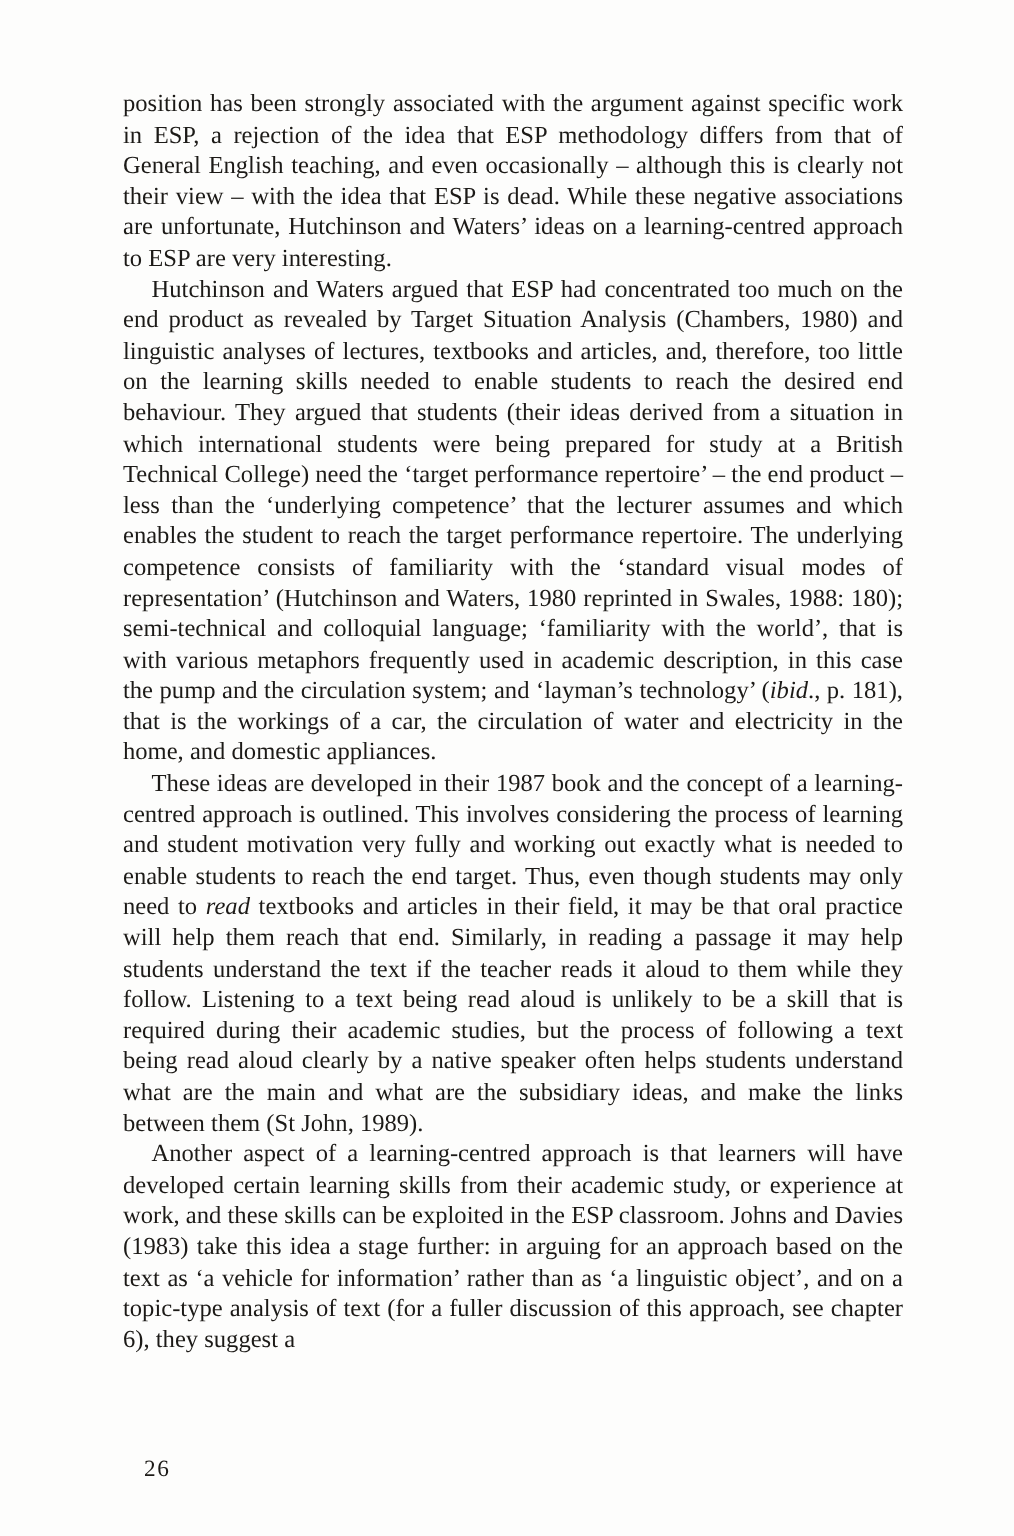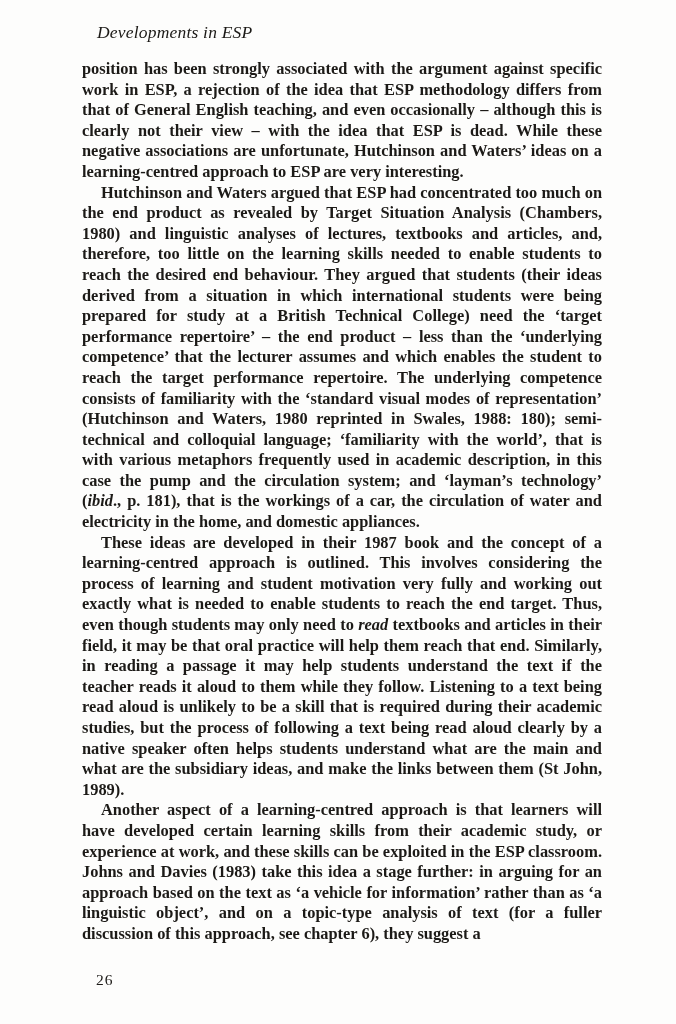--- a/index.html
+++ b/index.html
@@ -37,21 +37,20 @@
     width: 520px;
     font-size: 16.4px;
     line-height: 20.6px;
     text-align: justify;
     text-justify: inter-word;
     color: #1c1a17;
   }
   .text-block p.para {
     margin: 0;
     padding: 0;
-    font-weight: bold;
   }
   .text-block p.para.indent {
     text-indent: 19px;
   }
   .text-block em {
     font-style: italic;
   }
   .page-number {
     position: absolute;
     left: 96px;
@@ -60,21 +59,20 @@
     letter-spacing: 1px;
     color: #1c1a17;
     text-align: right;
   }
 </style>
 </head>
 <body>
 
 <div class="book-page">
 
-  <div class="running-header">Developments in ESP</div>
 
   <main class="text-block">
       <p class="para"><span>position has been strongly associated with the argument against specific work in ESP, a rejection of the idea that ESP methodology differs from that of General English teaching, and even occasionally – although this is clearly not their view – with the idea that ESP is dead. While these negative associations are unfortunate, Hutchinson and Waters’ ideas on a learning-centred approach to ESP are very interesting.</span></p>
       <p class="para indent"><span>Hutchinson and Waters argued that ESP had concentrated too much on the end product as revealed by Target Situation Analysis (Chambers, 1980) and linguistic analyses of lectures, textbooks and articles, and, therefore, too little on the learning skills needed to enable students to reach the desired end behaviour. They argued that students (their ideas derived from a situation in which international students were being prepared for study at a British Technical College) need the ‘target performance repertoire’ – the end product – less than the ‘underlying competence’ that the lecturer assumes and which enables the student to reach the target performance repertoire. The underlying competence consists of familiarity with the ‘standard visual modes of representation’ (Hutchinson and Waters, 1980 reprinted in Swales, 1988: 180); semi-technical and colloquial language; ‘familiarity with the world’, that is with various metaphors frequently used in academic description, in this case the pump and the circulation system; and ‘layman’s technology’ (</span><em>ibid</em><span>., p. 181), that is the workings of a car, the circulation of water and electricity in the home, and domestic appliances.</span></p>
       <p class="para indent"><span>These ideas are developed in their 1987 book and the concept of a learning-centred approach is outlined. This involves considering the process of learning and student motivation very fully and working out exactly what is needed to enable students to reach the end target. Thus, even though students may only need to </span><em>read</em><span> textbooks and articles in their field, it may be that oral practice will help them reach that end. Similarly, in reading a passage it may help students understand the text if the teacher reads it aloud to them while they follow. Listening to a text being read aloud is unlikely to be a skill that is required during their academic studies, but the process of following a text being read aloud clearly by a native speaker often helps students understand what are the main and what are the subsidiary ideas, and make the links between them (St John, 1989).</span></p>
       <p class="para indent"><span>Another aspect of a learning-centred approach is that learners will have developed certain learning skills from their academic study, or experience at work, and these skills can be exploited in the ESP classroom. Johns and Davies (1983) take this idea a stage further: in arguing for an approach based on the text as ‘a vehicle for information’ rather than as ‘a linguistic object’, and on a topic-type analysis of text (for a fuller discussion of this approach, see chapter 6), they suggest a</span></p>
     </main>
 
   <div class="page-number">26</div>
 

